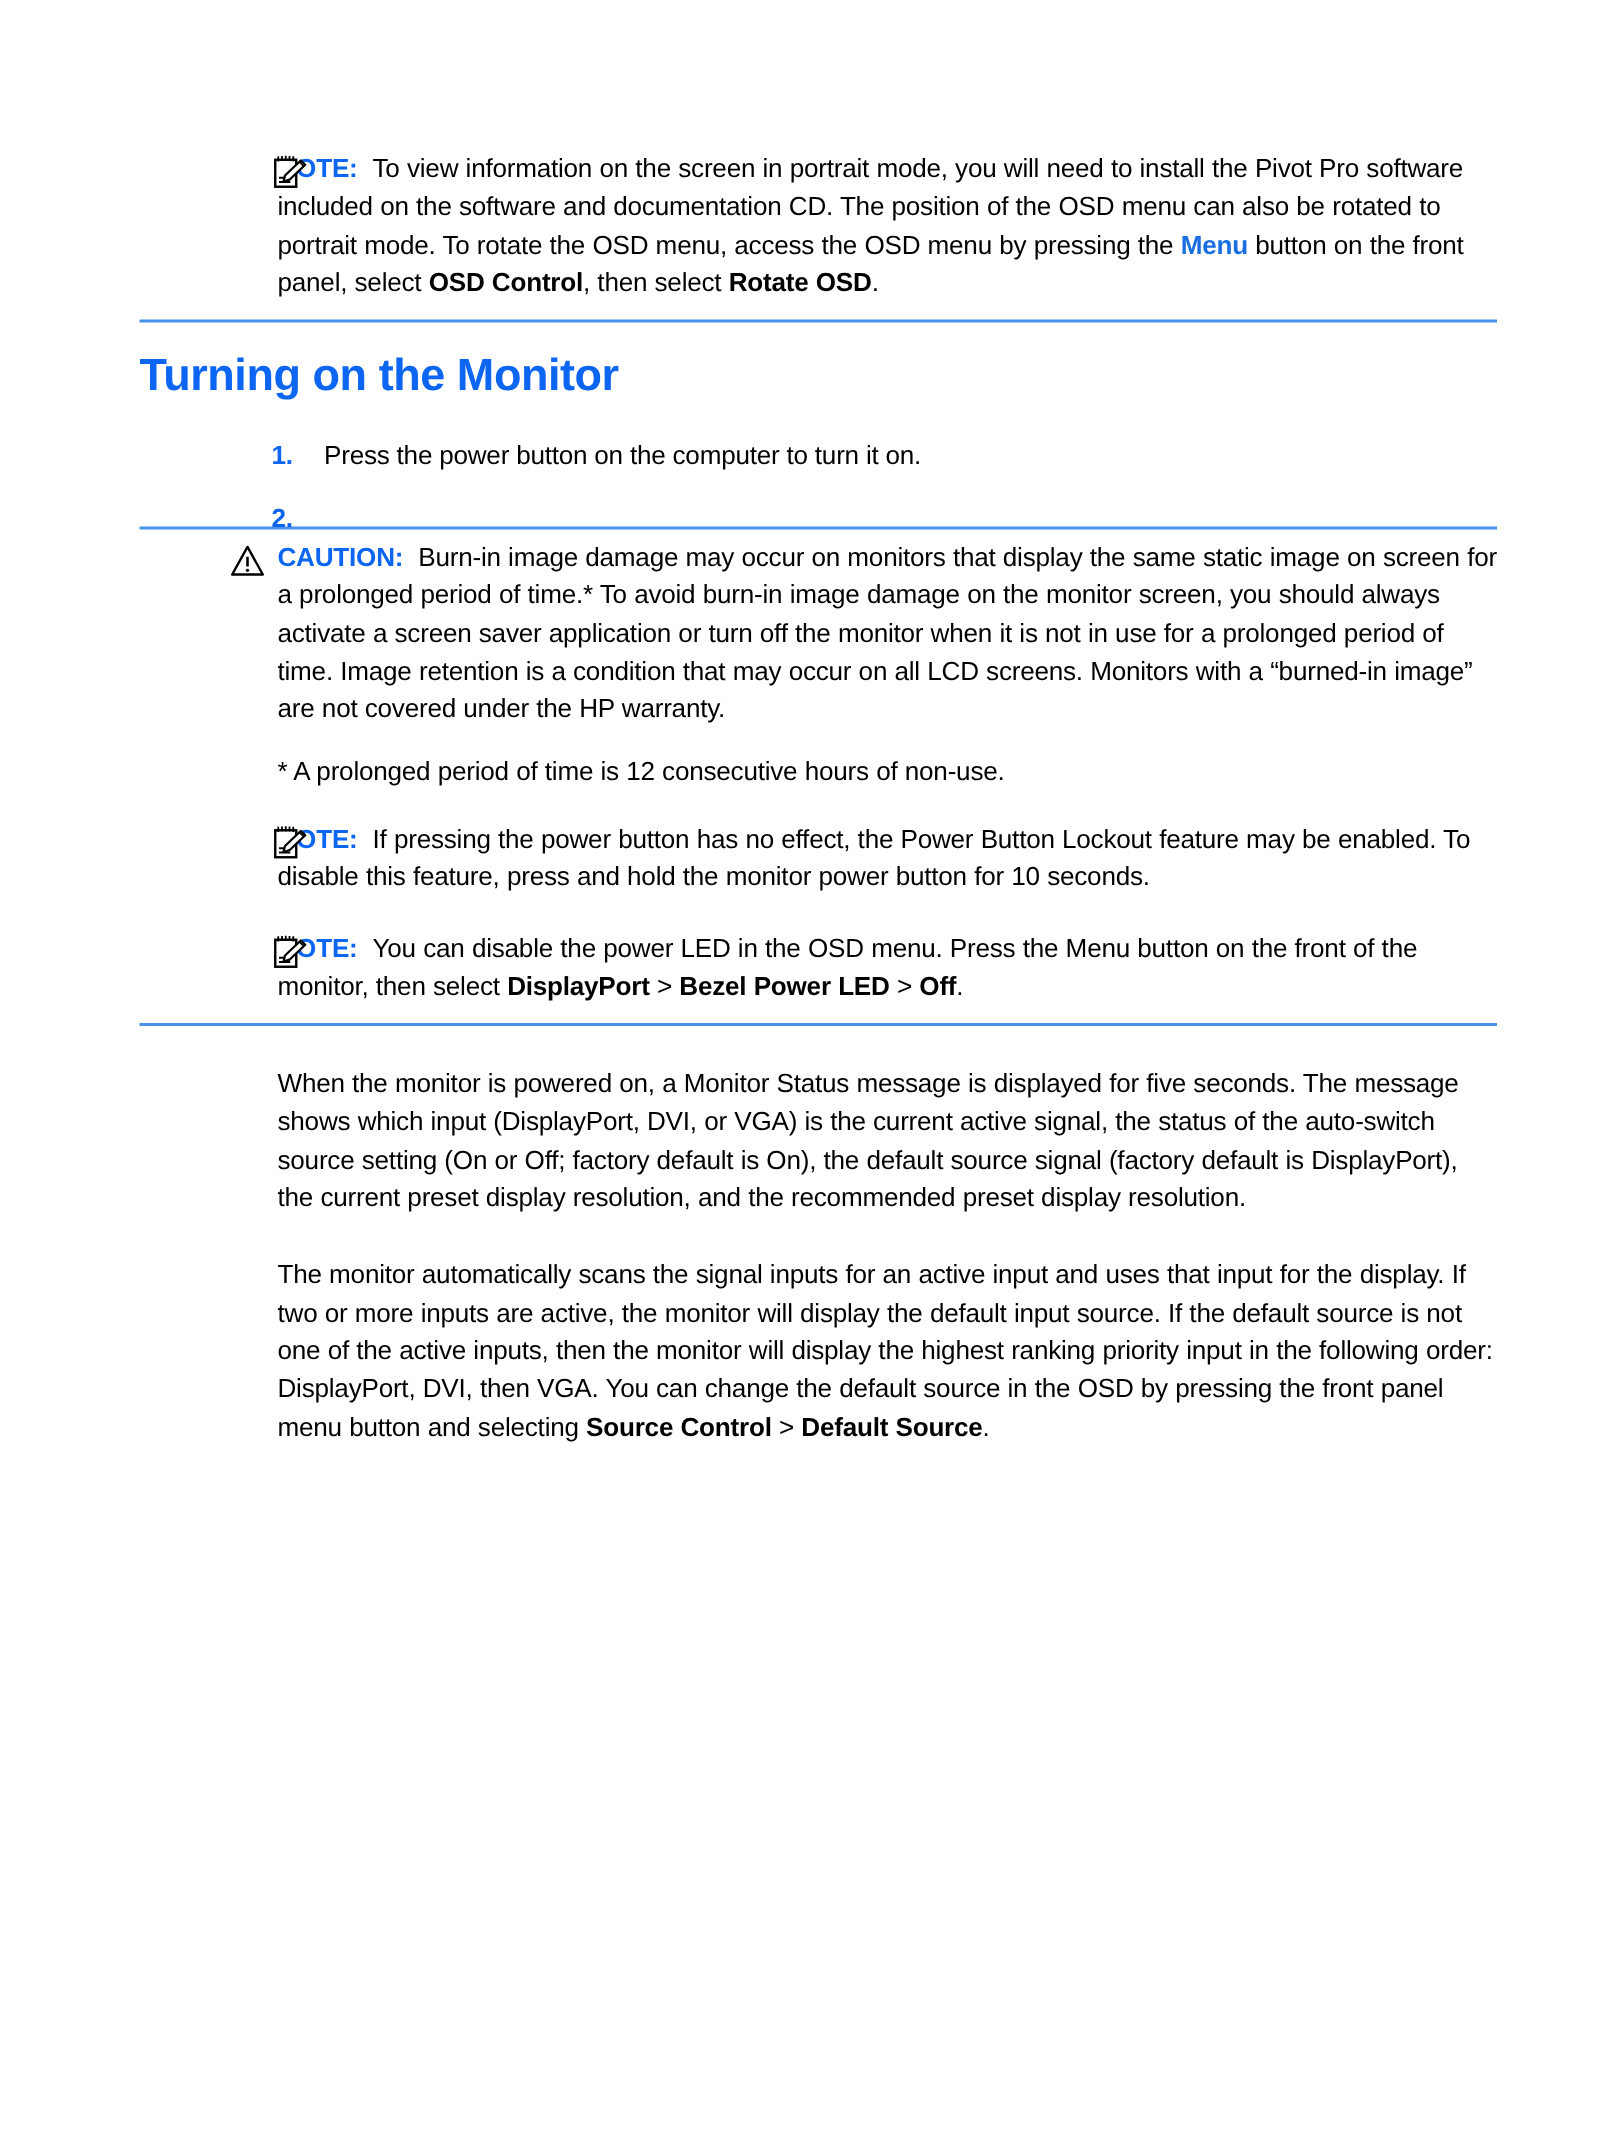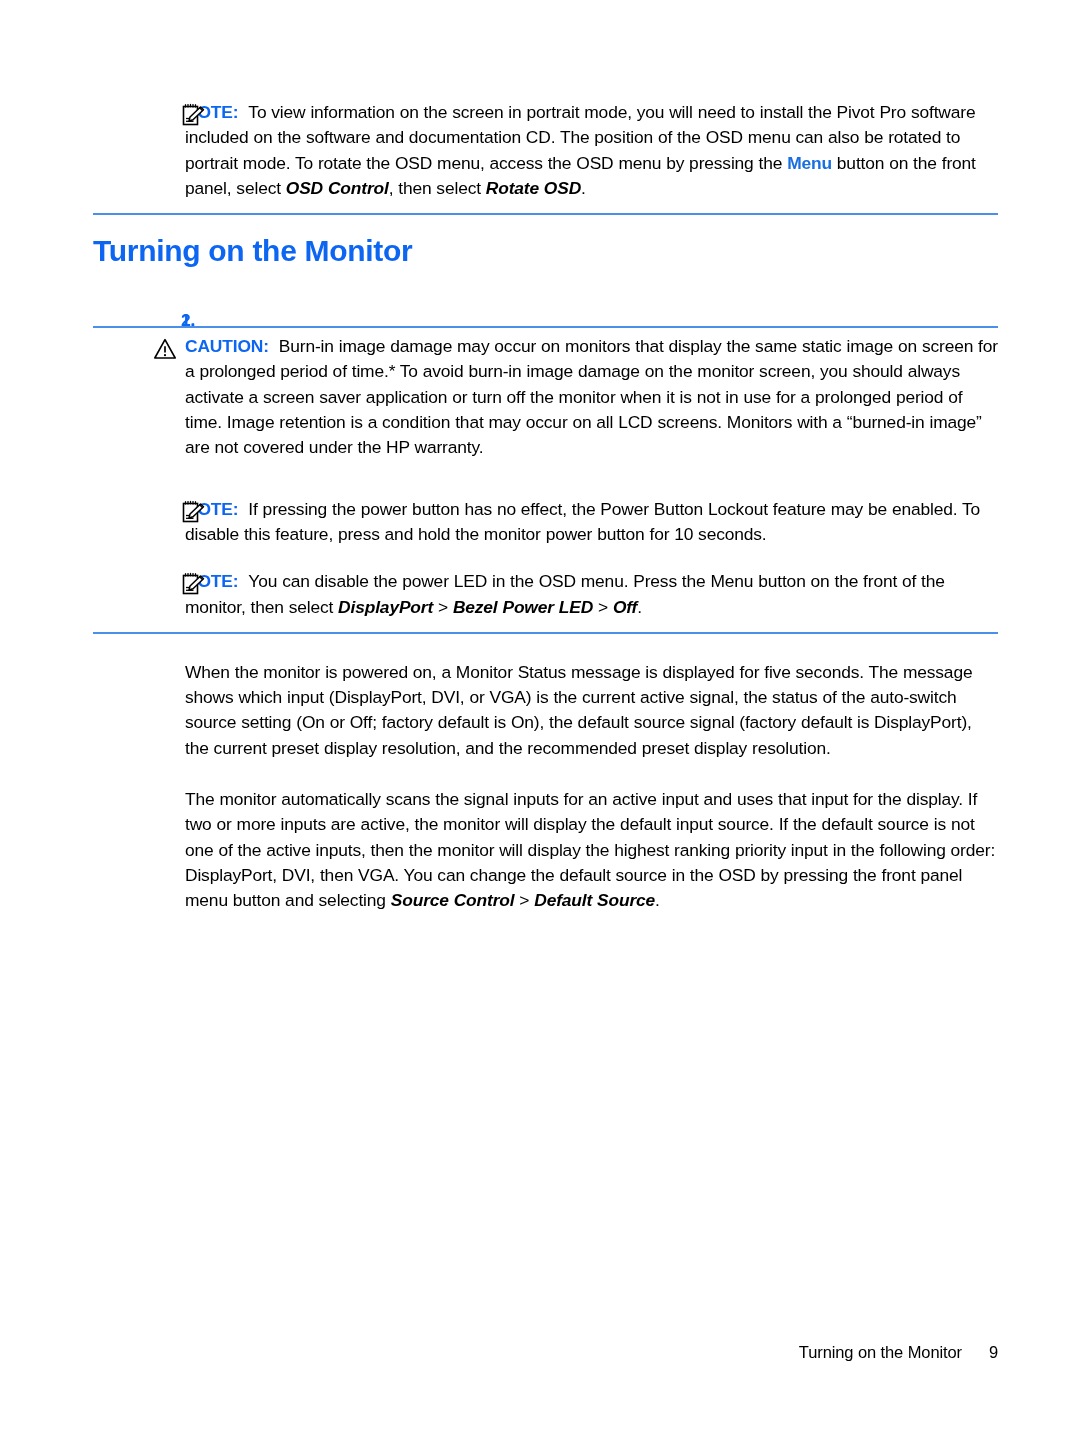--- a/index.html
+++ b/index.html
@@ -114,21 +114,21 @@
     letter-spacing: -0.15px;
     word-spacing: 0.2px;
   }
   .sp-12 { height: 12px; }
   .sp-16 { height: 16px; }
   .sp-18 { height: 18px; }
   .sp-20 { height: 20px; }
   .sp-22 { height: 22px; }
   .sp-26 { height: 26px; }
 
-  b.strong { font-weight: bold; font-style: italic; }
+  b.strong { font-weight: bold; }
   .xref { color: #1a6fe0; font-weight: bold; }
 
   
   .footer {
     position: absolute;
     left: 93px;
     top: 1343px;
     width: 905px;
     font-size: 16.5px;
     text-align: right;
@@ -173,20 +173,21 @@
 
     <div class="sp-18"></div>
 
     <h1 class="title">Turning on the Monitor</h1>
 
     <div class="sp-22"></div>
 
     <ol class="steps">
       <li>
         <span class="num">1.</span>
+        <span>Press the power button on the computer to turn it on.</span>
       </li>
       <li style="margin-top:17px;">
         <span class="num">2.</span>
       </li>
     </ol>
 
     <div class="sp-18"></div>
     <div class="rule rule-top"></div>
 
     <div class="admon caution">
@@ -197,20 +198,21 @@
           <circle cx="12" cy="18.2" r="1.1" fill="#000000"></circle>
         </svg>
       </span>
       <div class="admon-body">
         <span class="label">CAUTION:</span><span class="label-gap"></span><span>Burn-in image damage may occur on monitors that display the same static image on screen for a prolonged period of time.* To avoid burn-in image damage on the monitor screen, you should always activate a screen saver application or turn off the monitor when it is not in use for a prolonged period of time. Image retention is a condition that may occur on all LCD screens. Monitors with a “burned-in image” are not covered under the HP warranty.</span>
       </div>
     </div>
 
     <div class="sp-16"></div>
 
+    <p class="body">* A prolonged period of time is 12 consecutive hours of non-use.</p>
 
     <div class="sp-20"></div>
 
     <div class="admon note">
       <span class="icon">
         <svg viewBox="0 0 26 26" width="26" height="26" aria-hidden="true">
           <rect x="2.5" y="4.5" width="14" height="18" fill="#ffffff" stroke="#000000" stroke-width="1.6"></rect>
           <line x1="4.5" y1="2.2" x2="4.5" y2="5.6" stroke="#000000" stroke-width="1.2"></line>
           <line x1="7.0" y1="2.0" x2="7.0" y2="5.4" stroke="#000000" stroke-width="1.2"></line>
           <line x1="9.5" y1="1.9" x2="9.5" y2="5.3" stroke="#000000" stroke-width="1.2"></line>
@@ -255,17 +257,14 @@
     <div class="sp-26"></div>
 
     <p class="body">When the monitor is powered on, a Monitor Status message is displayed for five seconds. The message shows which input (DisplayPort, DVI, or VGA) is the current active signal, the status of the auto-switch source setting (On or Off; factory default is On), the default source signal (factory default is DisplayPort), the current preset display resolution, and the recommended preset display resolution.</p>
 
     <div class="sp-26"></div>
 
     <p class="body"><span>The monitor automatically scans the signal inputs for an active input and uses that input for the display. If two or more inputs are active, the monitor will display the default input source. If the default source is not one of the active inputs, then the monitor will display the highest ranking priority input in the following order: DisplayPort, DVI, then VGA. You can change the default source in the OSD by pressing the front panel menu button and selecting </span><b class="strong">Source Control</b><span> &gt; </span><b class="strong">Default Source</b><span>.</span></p>
 
   </div>
 
-  <div class="footer">
-    <span class="ftitle">Turning on the Monitor</span><span class="fpage">9</span>
-  </div>
 
 </div>
 
 </body></html>

